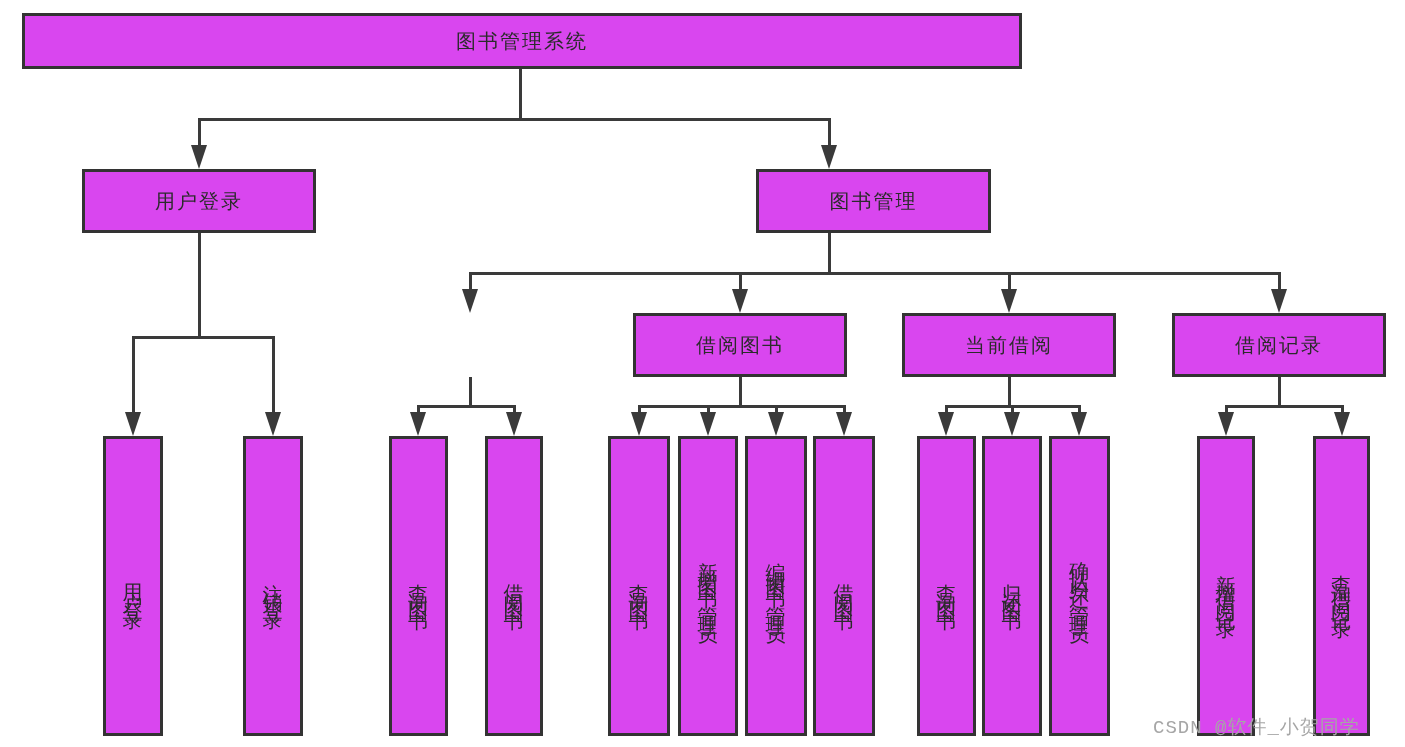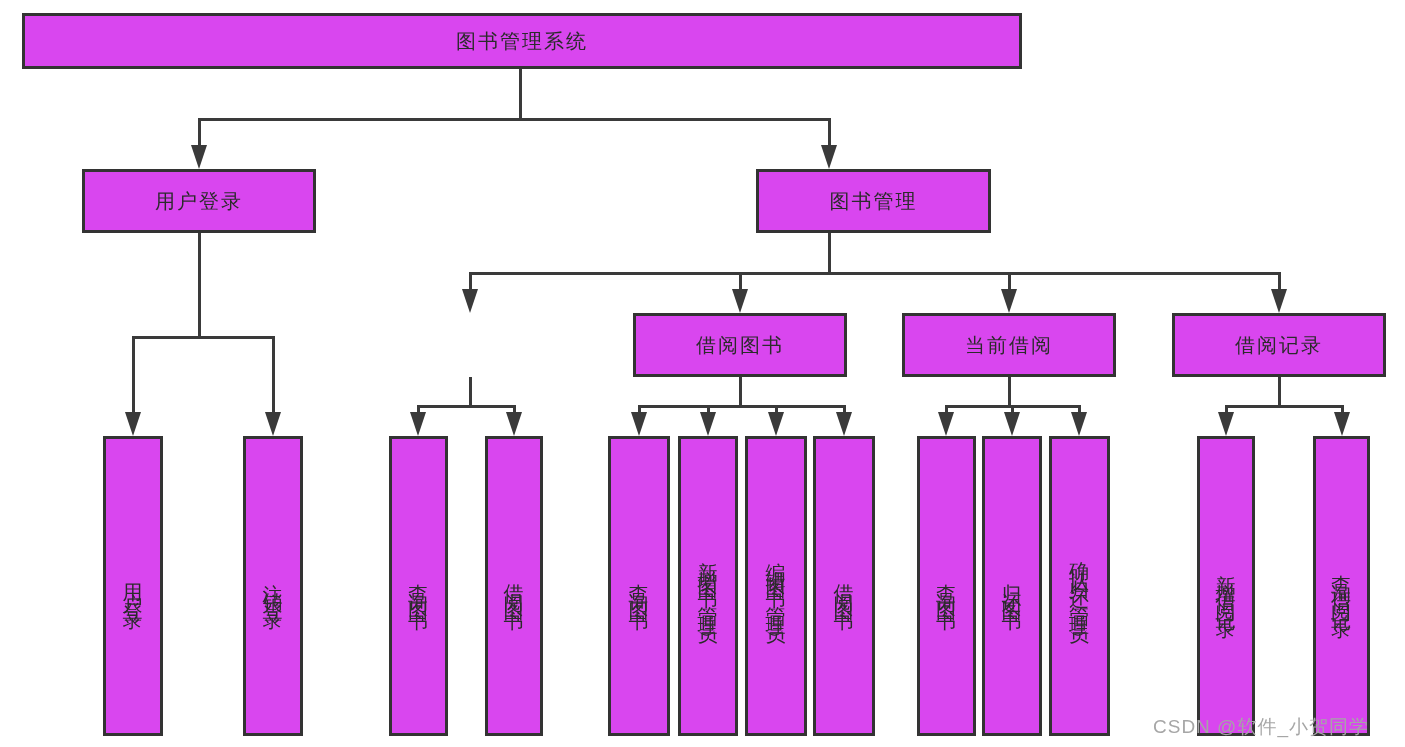--- a/index.html
+++ b/index.html
@@ -16,21 +16,21 @@
   .h,.v{position:absolute;background:#3a3a3a;z-index:1;}
   .h{height:3px;}
   .v{width:3px;}
   .arw{
     position:absolute;width:0;height:0;z-index:1;
     border-left:8px solid transparent;border-right:8px solid transparent;
     border-top:24px solid #3a3a3a;
   }
   .watermark{
     position:absolute;left:1153px;top:714px;width:250px;z-index:5;
-    font-size:19px;color:#a6a6a6;letter-spacing:1px;white-space:nowrap;
+    font-size:19px;color:#a6a6a6;letter-spacing:1px;white-space:nowrap;font-family:Liberation Mono, monospace;
   }
 </style>
 </head>
 <body>
 
 <div id="stage">
 
   <div class="box" style="left:22px;top:13px;width:1000px;height:56px;">图书管理系统</div>
 
   <div class="box" style="left:82px;top:169px;width:234px;height:64px;">用户登录</div>

